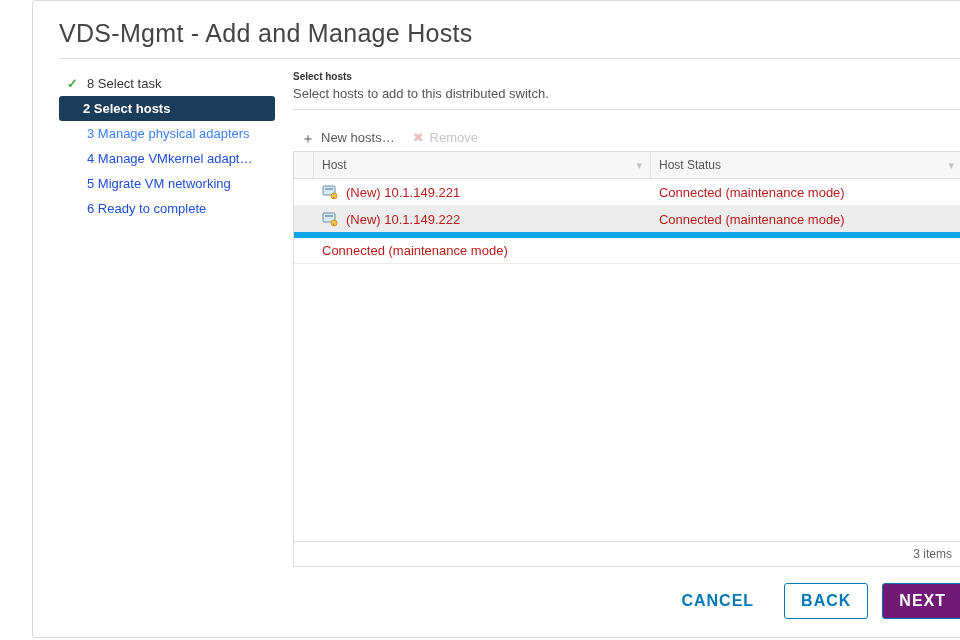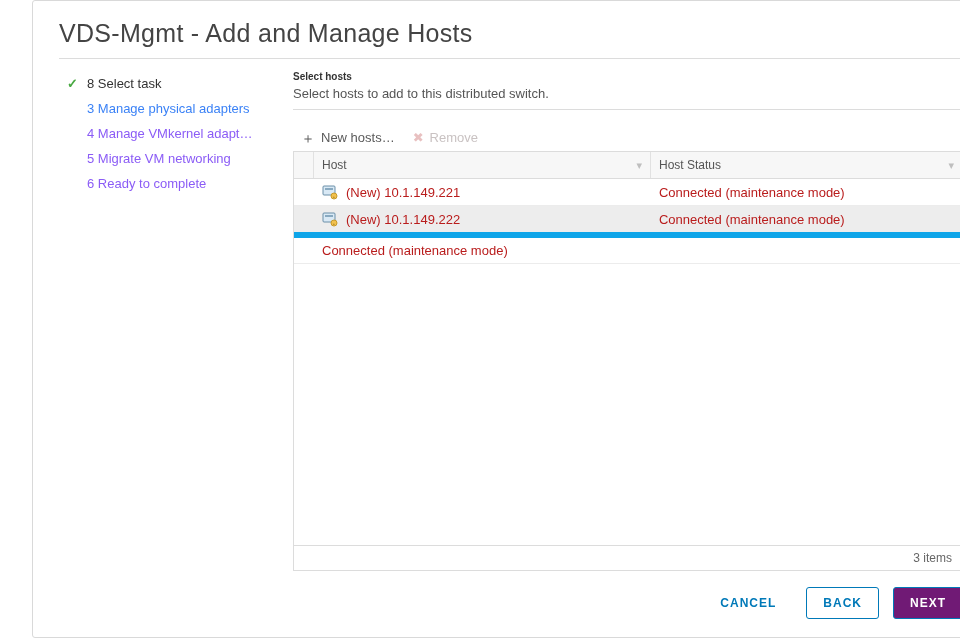--- a/index.html
+++ b/index.html
@@ -56,21 +56,21 @@
     color:#49a942;
     font-weight:bold;
   }
   .nav-item.done { color:#333; }
   .nav-item.active {
     background:#1c3d5a;
     color:#fff;
     font-weight:600;
     padding-left:24px;
   }
-  .nav-item.later { color:#8b5cf6; }
+  .nav-item.later { color:#1d4ed8; }
   
   .main {
     flex:1 1 auto;
     padding-left:18px;
     display:flex;
     flex-direction:column;
     min-height:0;
     min-width:0;
   }
   .panel-title {
@@ -162,21 +162,21 @@
   }
   
   .footer {
     padding:16px 26px 18px 26px;
     display:flex;
     justify-content:flex-end;
     gap:14px;
     align-items:center;
   }
   .btn {
-    font-size:12px;
+    font-size:16px;
     letter-spacing:1px;
     font-weight:600;
     padding:8px 16px;
     border-radius:3px;
     cursor:pointer;
     user-select:none;
   }
   .btn.link {
     border:none; background:none; color:#0079b8;
   }
@@ -209,20 +209,23 @@
 
 <div class="dialog">
   <div class="title">VDS-Mgmt - Add and Manage Hosts</div>
   <div class="title-rule"></div>
 
   <div class="body">
     <div class="nav">
       <div class="nav-item done">
         <span class="chk">✓</span>
         <span>8 Select task</span>
+      </div>
+      <div class="nav-item active">
+        <span>2 Select hosts</span>
       </div>
       <div class="nav-item" style="color:#3b82f6">
         <span>3 Manage physical adapters</span>
       </div>
       <div class="nav-item later">
         <span>4 Manage VMkernel adapt…</span>
       </div>
       <div class="nav-item later">
         <span>5 Migrate VM networking</span>
       </div>

